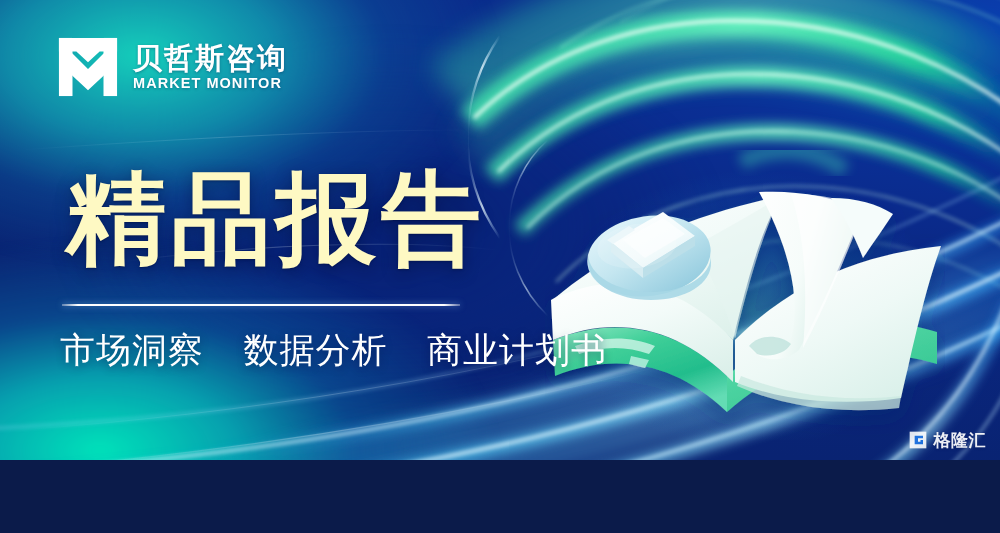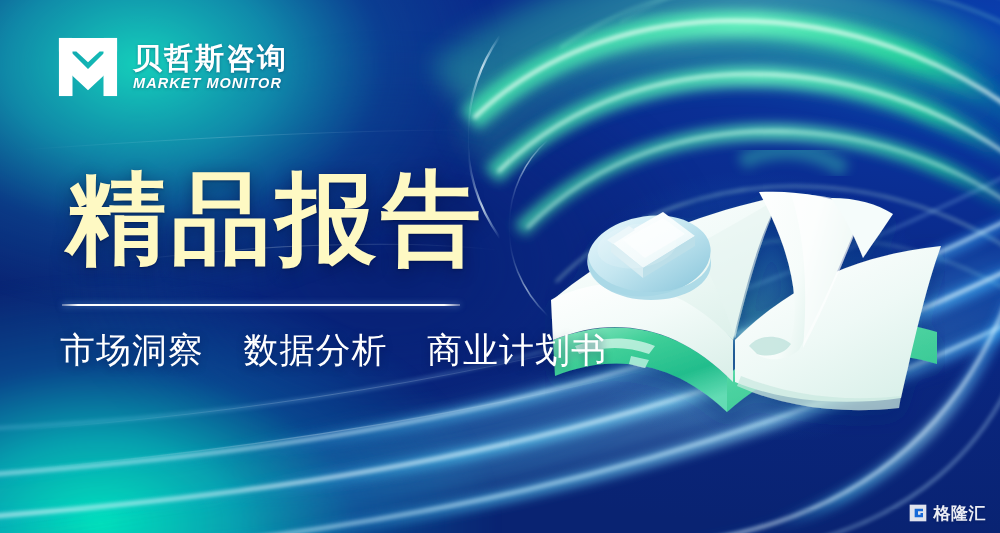--- a/index.html
+++ b/index.html
@@ -1,20 +1,20 @@
 <!DOCTYPE html>
 <html><head>
 <meta charset="utf-8">
 <title>Premium Report Banner</title>
 <style>
   html,body{margin:0;padding:0;background:#0b1b4a;}
   *{box-sizing:border-box;}
   #banner{
     position:relative;
-    width:1000px;height:533px;
+    width:1000px;height:460px;
     overflow:hidden;
     font-family:"Liberation Sans","DejaVu Sans",sans-serif;
     background:#0a3191;
   }
 
   
   .bg-base{
     position:absolute;inset:0;
     background:
       radial-gradient(125% 95% at 102% 6%, #0a3fb0 0%, #0a2f95 30%, #0a2784 55%, #092372 100%),
@@ -51,21 +51,20 @@
   .logo-cn{
     color:#ffffff;font-size:29px;line-height:1;
     font-weight:700;letter-spacing:2px;
     font-family:"Liberation Sans","DejaVu Sans",sans-serif;
     text-shadow:0 1px 3px rgba(2,20,70,.35);
   }
   .logo-en{
     color:#ffffff;font-size:14.5px;line-height:1;
     font-weight:700;letter-spacing:1.05px;
     text-shadow:0 1px 3px rgba(2,20,70,.35);
-    font-style:italic;
   }
 
   
   .headline{
     position:absolute;left:66px;top:165px;z-index:6;
     color:#fef9c3;
     font-size:100px;line-height:1.06;
     font-weight:700;letter-spacing:5px;
     font-family:"Liberation Sans","DejaVu Sans",sans-serif;
     text-shadow:0 4px 16px rgba(2,14,60,.45), 0 1px 2px rgba(2,14,60,.5);

